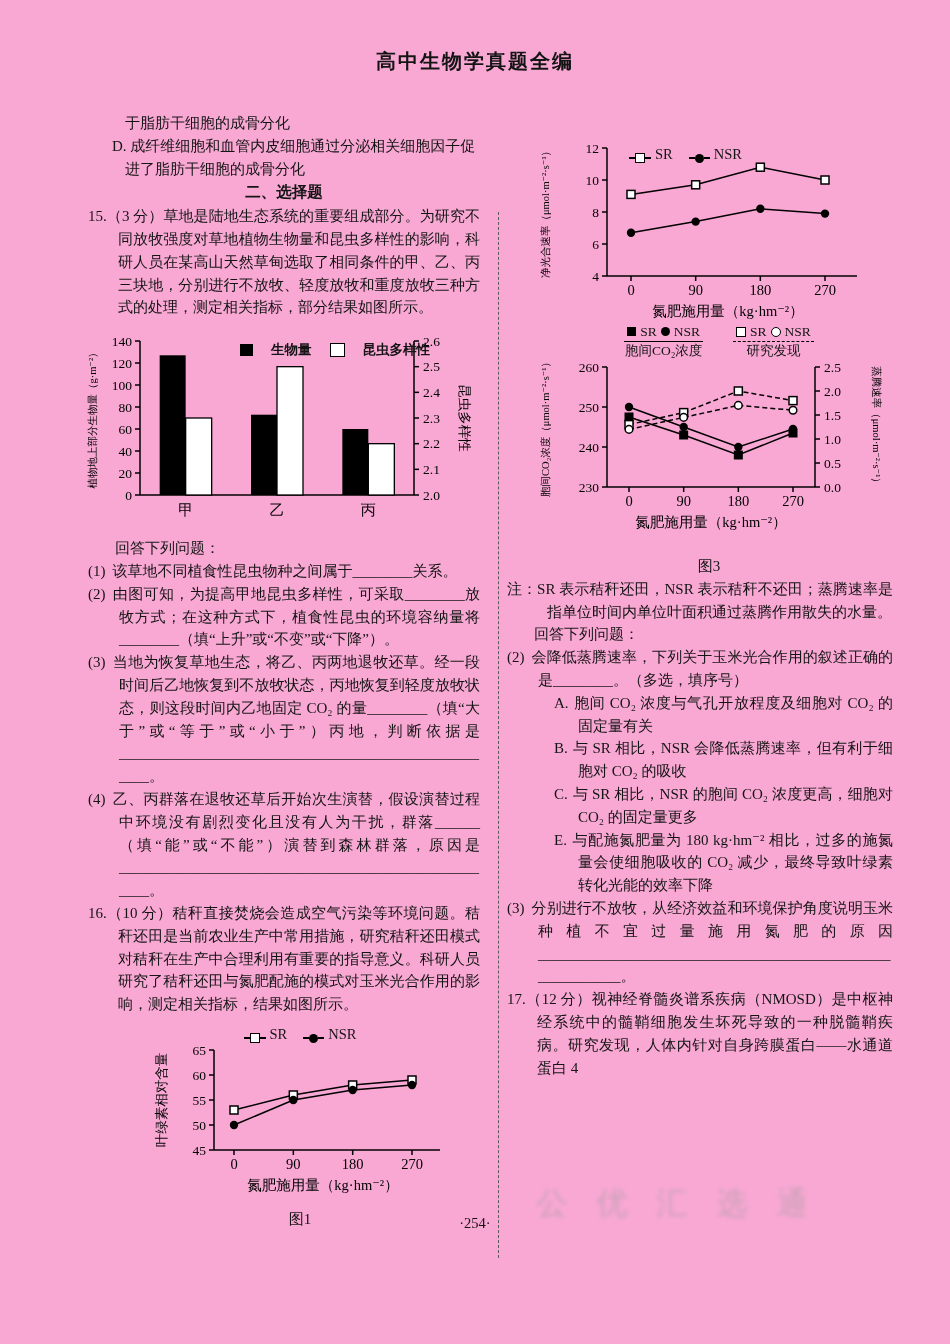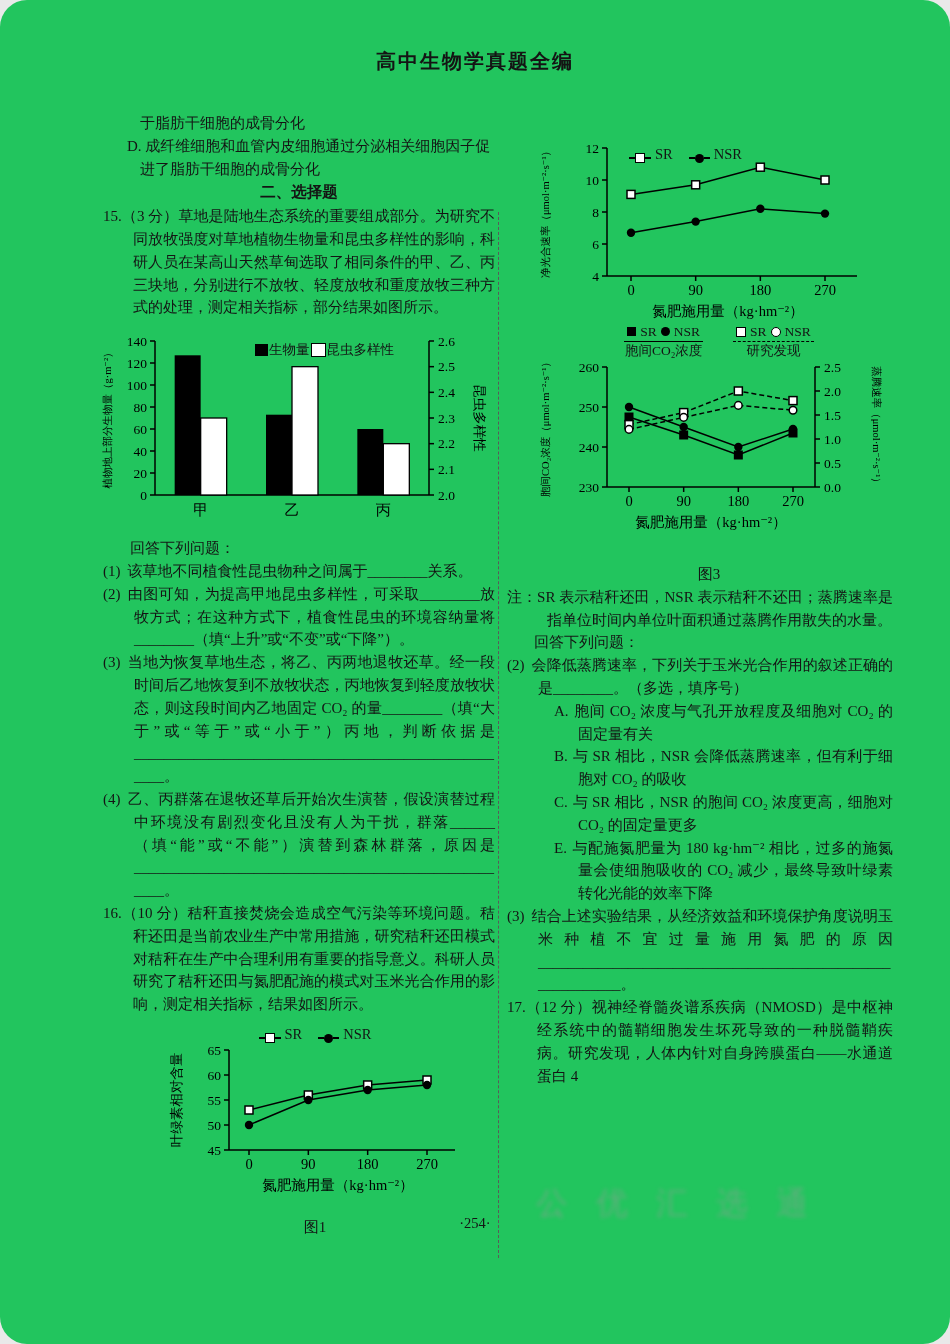--- a/index.html
+++ b/index.html
@@ -1,54 +1,54 @@
 <!DOCTYPE html>
 <html><head>
 <meta charset="utf-8">
 <style>
   html,body{margin:0;padding:0;background:#e9e9e9;}
-  .page{position:relative;width:950px;height:1344px;background:#22c55e;overflow:hidden;
-        font-family:"Liberation Serif","DejaVu Serif",serif;font-size:15px;line-height:22.8px;color:#141414;border-radius:27px;}
+  .page{position:relative;width:950px;height:1344px;background:#f9a8d4;overflow:hidden;
+        font-family:"Liberation Serif","DejaVu Serif",serif;font-size:15px;line-height:22.8px;color:#141414;}
   .page *{margin:0;}
   .header{position:absolute;top:50px;left:0;width:100%;text-align:center;
           font-family:"Liberation Sans","DejaVu Sans",sans-serif;font-weight:bold;font-size:20px;letter-spacing:2px;}
   .divider{position:absolute;left:498px;top:212px;height:1046px;width:0;border-left:1px dashed #5a5a5a;}
   .col{position:absolute;top:112px;width:392px;}
-  .col.left{left:103px;}
+  .col.left{left:88px;}
   .col.right{left:507px;top:118px;width:386px;}
   .cont{padding-left:37px;}
   .optd{padding-left:37px;text-indent:-13px;}
   .sec{font-family:"Liberation Sans","DejaVu Sans",sans-serif;font-weight:bold;font-size:15.5px;padding:1px 0;text-align:center;}
   .qstem{padding-left:30px;text-indent:-30px;text-align:justify;}
   .prompt{padding-left:27px;}
   .item{padding-left:31px;text-indent:-31px;overflow-wrap:anywhere;text-align:justify;}
   .inum{padding-right:7px;}
   .opts{padding-left:47px;}
   .opt{padding-left:24px;text-indent:-24px;overflow-wrap:anywhere;text-align:justify;}
   .opt .inum{padding-right:5px;}
   .fig{position:relative;}
   .figbar{margin:8px 0 4px -8px;width:400px;}
-  .barlegend{position:absolute;left:160px;top:16px;display:flex;align-items:center;gap:1px;
-             font-size:13.5px;line-height:14px;z-index:2;}
+  .barlegend{position:absolute;left:160px;top:16px;display:flex;align-items:center;gap:18px;
+             font-size:13.5px;line-height:14px;z-index:2;font-weight:bold;}
   .sw{display:inline-block;width:13px;height:12px;}
   .swb{background:#000;}
   .sww{background:#fff;border:1.5px solid #000;}
   .fig1wrap{width:300px;margin:8px 0 0 62px;}
   .fig2wrap{width:340px;margin:6px 0 0 26px;}
   .fig3wrap{width:352px;margin:2px 0 0 26px;}
   .linelegend{display:flex;justify-content:center;align-items:center;gap:16px;font-size:14.5px;line-height:18px;height:20px;}
   .leg-inside{position:absolute;left:96px;top:20px;z-index:2;}
   .lgm{display:inline-flex;align-items:center;margin-right:4px;}
   .lgl{display:inline-block;width:6px;height:1.6px;background:#000;}
   .mk{display:inline-block;}
   .mk.sqo{width:8px;height:8px;border:1.6px solid #000;background:#fff;}
   .mk.sqf{width:9px;height:9px;background:#000;}
   .mk.cif{width:9px;height:9px;border-radius:50%;background:#000;}
   .mk.cio{width:8px;height:8px;border:1.6px solid #000;border-radius:50%;background:#fff;}
-  .caption{text-align:center;font-size:15px;margin-top:16px;}
+  .caption{text-align:center;font-size:15px;margin-top:8px;}
   .cap2{margin-top:-6px;}
   .f3legend{display:flex;justify-content:center;align-items:flex-start;gap:30px;margin-left:20px;}
   .f3g{text-align:center;}
   .f3m{display:flex;align-items:center;gap:4px;border-bottom:1.7px solid #000;padding:0 3px 2px;
        font-size:13.5px;line-height:15px;}
   .f3m.dashed{border-bottom-style:dashed;}
   .f3lab{font-size:13.5px;line-height:17px;}
   .note{padding-left:40px;text-indent:-40px;text-align:justify;}
   svg{overflow:visible;display:block;}
   svg text{font-family:"Liberation Serif","DejaVu Serif",serif;fill:#000;}
@@ -327,20 +327,20 @@
 
     <div class="item"><span class="inum">(2)</span><span>会降低蒸腾速率，下列关于玉米光合作用的叙述正确的是________。（多选，填序号）</span></div>
 
     <div class="opts">
       <div class="opt"><span class="inum">A.</span><span>胞间 CO₂ 浓度与气孔开放程度及细胞对 CO₂ 的固定量有关</span></div>
       <div class="opt"><span class="inum">B.</span><span>与 SR 相比，NSR 会降低蒸腾速率，但有利于细胞对 CO₂ 的吸收</span></div>
       <div class="opt"><span class="inum">C.</span><span>与 SR 相比，NSR 的胞间 CO₂ 浓度更高，细胞对 CO₂ 的固定量更多</span></div>
       <div class="opt"><span class="inum">E.</span><span>与配施氮肥量为 180 kg·hm⁻² 相比，过多的施氮量会使细胞吸收的 CO₂ 减少，最终导致叶绿素转化光能的效率下降</span></div>
     </div>
 
-    <div class="item"><span class="inum">(3)</span><span>结合上述实验结果，从经济效益和环境保护角度说明玉米种植不宜过量施用氮肥的原因__________________________________________________________。</span></div>
+    <div class="item"><span class="inum">(3)</span><span>分别进行不放牧，从经济效益和环境保护角度说明玉米种植不宜过量施用氮肥的原因__________________________________________________________。</span></div>
 
     <div class="qstem">17.（12 分）视神经脊髓炎谱系疾病（NMOSD）是中枢神经系统中的髓鞘细胞发生坏死导致的一种脱髓鞘疾病。研究发现，人体内针对自身跨膜蛋白——水通道蛋白 4</div>
   </div>
 
   <div class="watermark">公优汇选通</div>
   <div class="footer">·254·</div>
 </div>
 
 </body></html>

